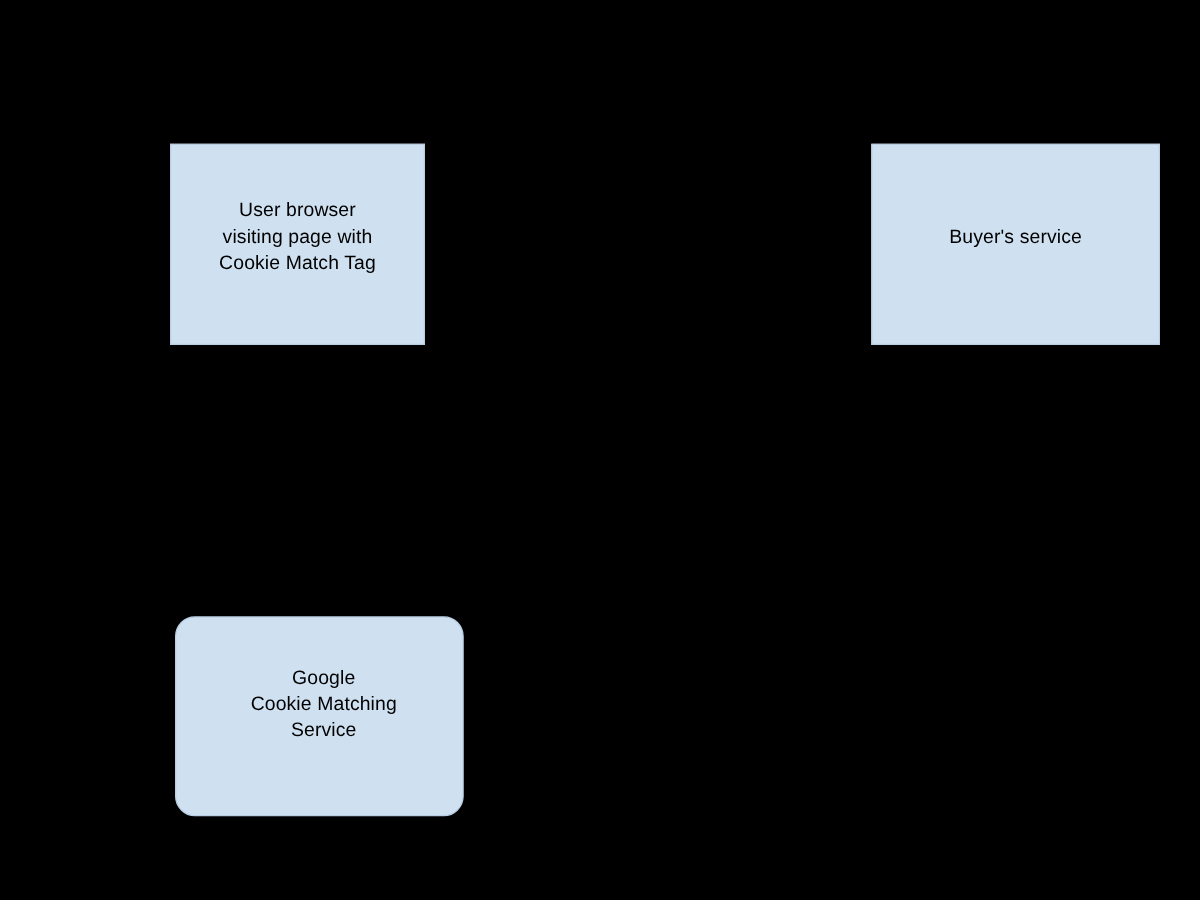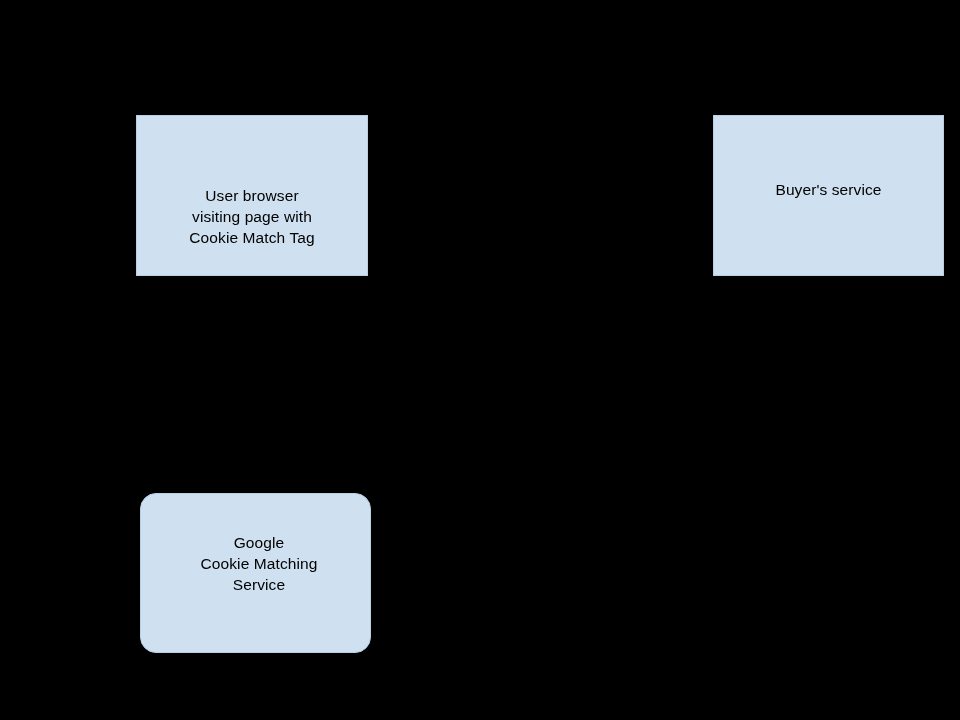--- a/index.html
+++ b/index.html
@@ -37,28 +37,27 @@
     text-align: center;
     white-space: pre;
     letter-spacing: 0.1px;
   }
 
   
 
   #node-user-browser {
     left: 136px;
     top: 115px;
-    width: 232px;
+    width: 204px;
     height: 161px;
     padding-top: 42px;
-    justify-content: center;
   }
 
   #node-buyers-service {
-    left: 713px;
+    left: 697px;
     top: 115px;
     width: 231px;
     height: 161px;
     padding-top: 63px;
   }
 
   #node-google-cms {
     left: 140px;
     top: 493px;
     width: 231px;

